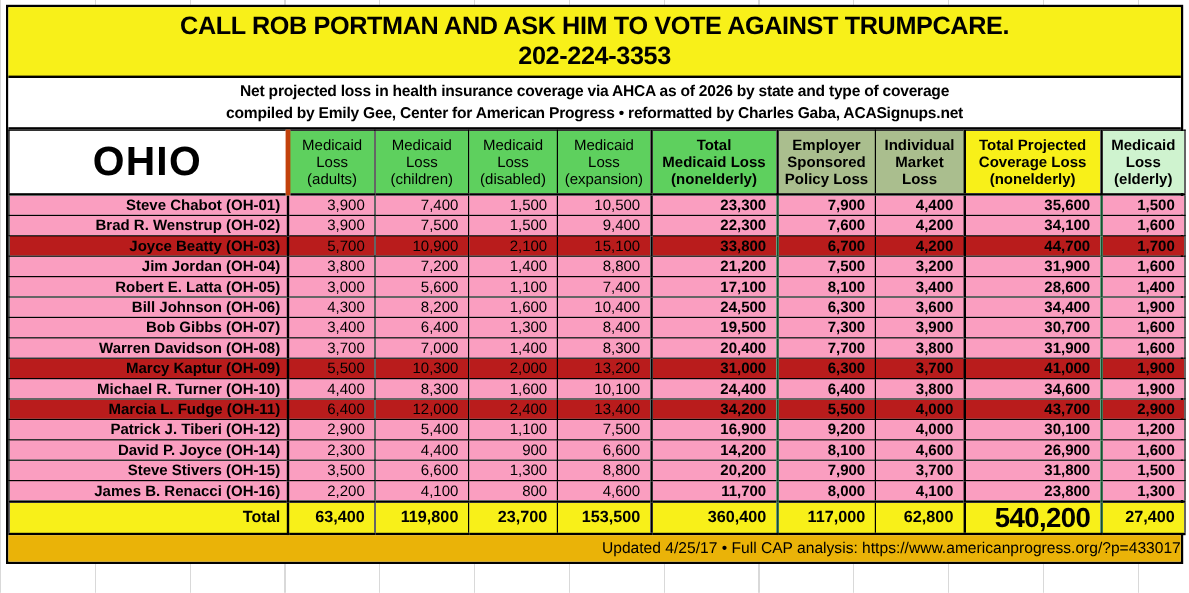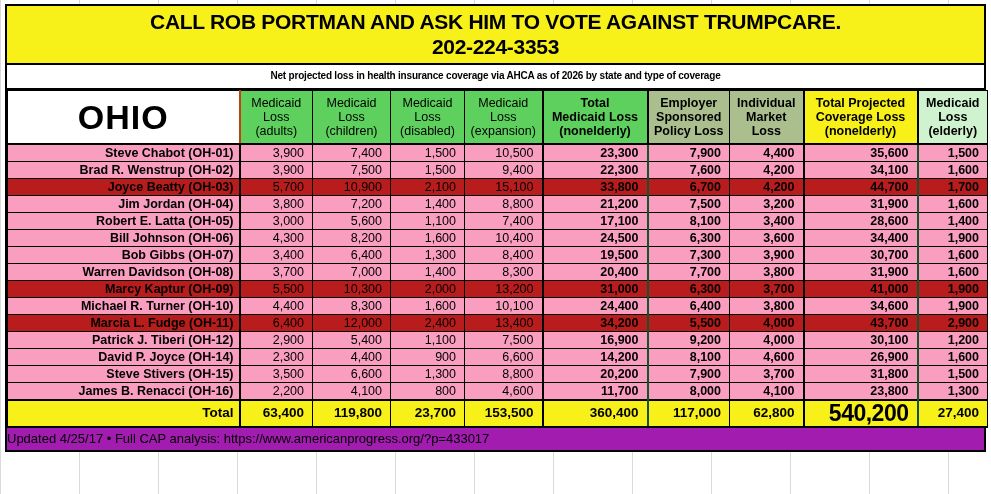--- a/index.html
+++ b/index.html
@@ -32,21 +32,21 @@
   }
   
   .subtitle {
     background: #fff;
     border-bottom: 2px solid #000;
     text-align: center;
     padding: 2px 0 3px 0;
   }
   .subtitle div {
     font-weight: bold;
-    font-size: 10px;
+    font-size: 13px;
     line-height: 18px;
     letter-spacing: -0.2px;
   }
   
   table { width: 100%; border-collapse: collapse; table-layout: fixed; }
   th, td { border: 1px solid #000; overflow: hidden; white-space: nowrap; }
   thead th {
     height: 53px;
     vertical-align: middle;
     text-align: center;
@@ -54,21 +54,21 @@
     line-height: 14px;
     white-space: pre-line;
     border-bottom: 2px solid #000;
     font-weight: normal;
   }
   th.state-cell {
     background: #fff;
     font-size: 34px;
     font-weight: bold;
     letter-spacing: 1px;
-    border-right: 2px solid #c2410c;
+    border-right: 4px solid #c2410c;
     margin-top: 24px;
   }
   th.bold-h { font-weight: bold; }
   .bg-green { background: #5ED05E; }
   .bg-sage  { background: #AABE8E; margin-left: 26px; }
   .bg-yellow{ background: #F8F019; }
   .bg-mint  { background: #CFF3CF; }
   tr.pink td { background: #FA9EC0; }
   tr.blue td { background: #b91c1c; }
   td { height: 16px; font-size: 12.5px; line-height: 16px; }
@@ -86,38 +86,39 @@
     border-top: 2px solid #000;
     border-bottom: 2px solid #000;
     height: 27px;
     font-weight: bold;
     font-size: 13.5px;
     vertical-align: middle;
   }
   tr.total-row td.grand { font-size: 23px; letter-spacing: -0.5px; }
   
   .footer {
-    background: #a21caf;
-    text-align: left;
+    background: #eab308;
+    text-align: right;
     font-size: 13px;
-    padding: 3px 16px 4px 0;
+    padding: 3px 0 4px 0;
   }
 </style>
 </head>
 <body>
 
 <div class="board">
 
   <div class="banner">
     <div>CALL ROB PORTMAN AND ASK HIM TO VOTE AGAINST TRUMPCARE.</div>
     <div>202-224-3353</div>
   </div>
 
   <div class="subtitle">
     <div>Net projected loss in health insurance coverage via AHCA as of 2026 by state and type of coverage</div>
+    <div>compiled by Emily Gee, Center for American Progress  •  reformatted by Charles Gaba, ACASignups.net</div>
   </div>
 
   <table>
     <colgroup>
       <col style="width:232px">
         <col style="width:73px">
         <col style="width:78px">
       <col style="width:74px">
         <col style="width:78px">
         <col style="width:105px">

